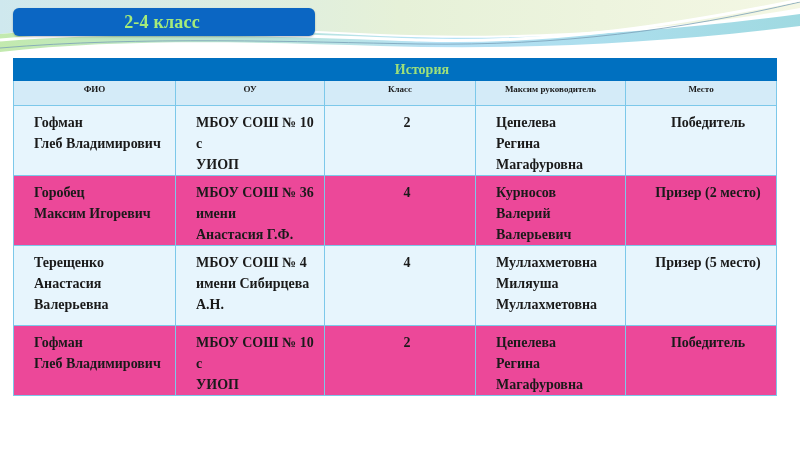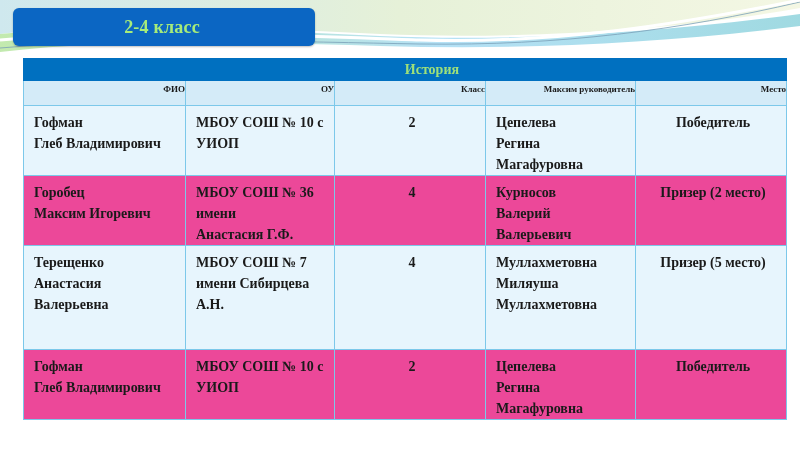--- a/index.html
+++ b/index.html
@@ -16,39 +16,39 @@
     }
     .bg-wave {
       position: absolute;
       left: 0; top: 0;
       width: 800px; height: 60px;
       z-index: 0;
     }
     .title-pill {
       position: absolute;
       left: 13px; top: 8px;
-      width: 302px; height: 38px;
+      width: 302px; height: 28px;
       background: #0b66c3;
       border-radius: 6px;
       box-shadow: 0 1px 2px rgba(0,0,0,0.25);
       display: flex;
       align-items: center;
       justify-content: center;
       z-index: 2;
     }
     .title-pill span {
       color: #a6ec7a;
       font-weight: bold;
       font-size: 18px;
       letter-spacing: 0.2px;
       margin-left: -4px;
     }
     .table-wrap {
       position: absolute;
-      left: 23px; top: 58px;
+      left: 13px; top: 58px;
       width: 763px;
       z-index: 2;
     }
     table {
       border-collapse: collapse;
       width: 763px;
       table-layout: fixed;
     }
     td, th {
       border: 1px solid #7cc8ea;
@@ -66,30 +66,30 @@
       line-height: 21px;
       text-align: right;
       padding-right: 327px;
       border-color: #0070c0;
     }
     .col-head th {
       background: #d4ebf8;
       font-size: 9px;
       font-weight: bold;
       height: 25px;
-      text-align: right;
+      text-align: center;
       padding-top: 3px;
       box-sizing: border-box;
     }
     tr.light td { background: #e7f5fd; }
     tr.mid td { background: #ec4899; }
     td {
       font-size: 14px;
       line-height: 21px;
-      padding: 6px 6px 0 10px;
+      padding: 6px 6px 0 20px;
     }
     td.name { font-weight: bold; }
     td.center { text-align: center; }
     td .line { display: block; }
   </style>
 </head>
 <body>
 
 <svg class="bg-wave" viewBox="0 0 800 60" preserveAspectRatio="none">
   <defs>
@@ -168,28 +168,28 @@
         </td>
         <td class="center">4</td>
         <td>
           <span class="line">Курносов</span>
           <span class="line">Валерий</span>
           <span class="line">Валерьевич</span>
         </td>
         <td class="center">Призер (2 место)</td>
       </tr>
 
-      <tr class="light" style="height:104px">
+      <tr class="light" style="height:80px">
         <td class="name">
           <span class="line">Терещенко</span>
           <span class="line">Анастасия</span>
           <span class="line">Валерьевна</span>
         </td>
         <td>
-          <span class="line">МБОУ СОШ № 7</span>
+          <span class="line">МБОУ СОШ № 4</span>
           <span class="line">имени Сибирцева</span>
           <span class="line">А.Н.</span>
         </td>
         <td class="center">4</td>
         <td>
           <span class="line">Муллахметовна</span>
           <span class="line">Миляуша</span>
           <span class="line">Муллахметовна</span>
         </td>
         <td class="center">Призер (5 место)</td>

